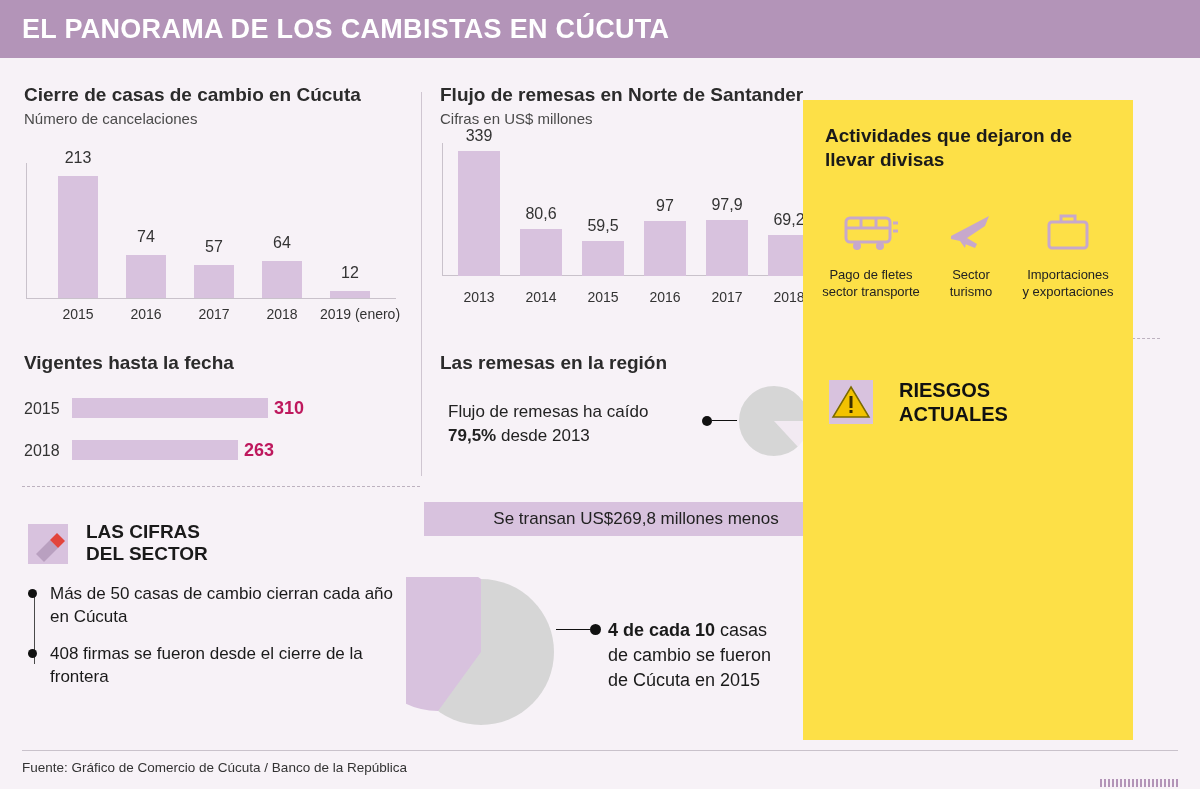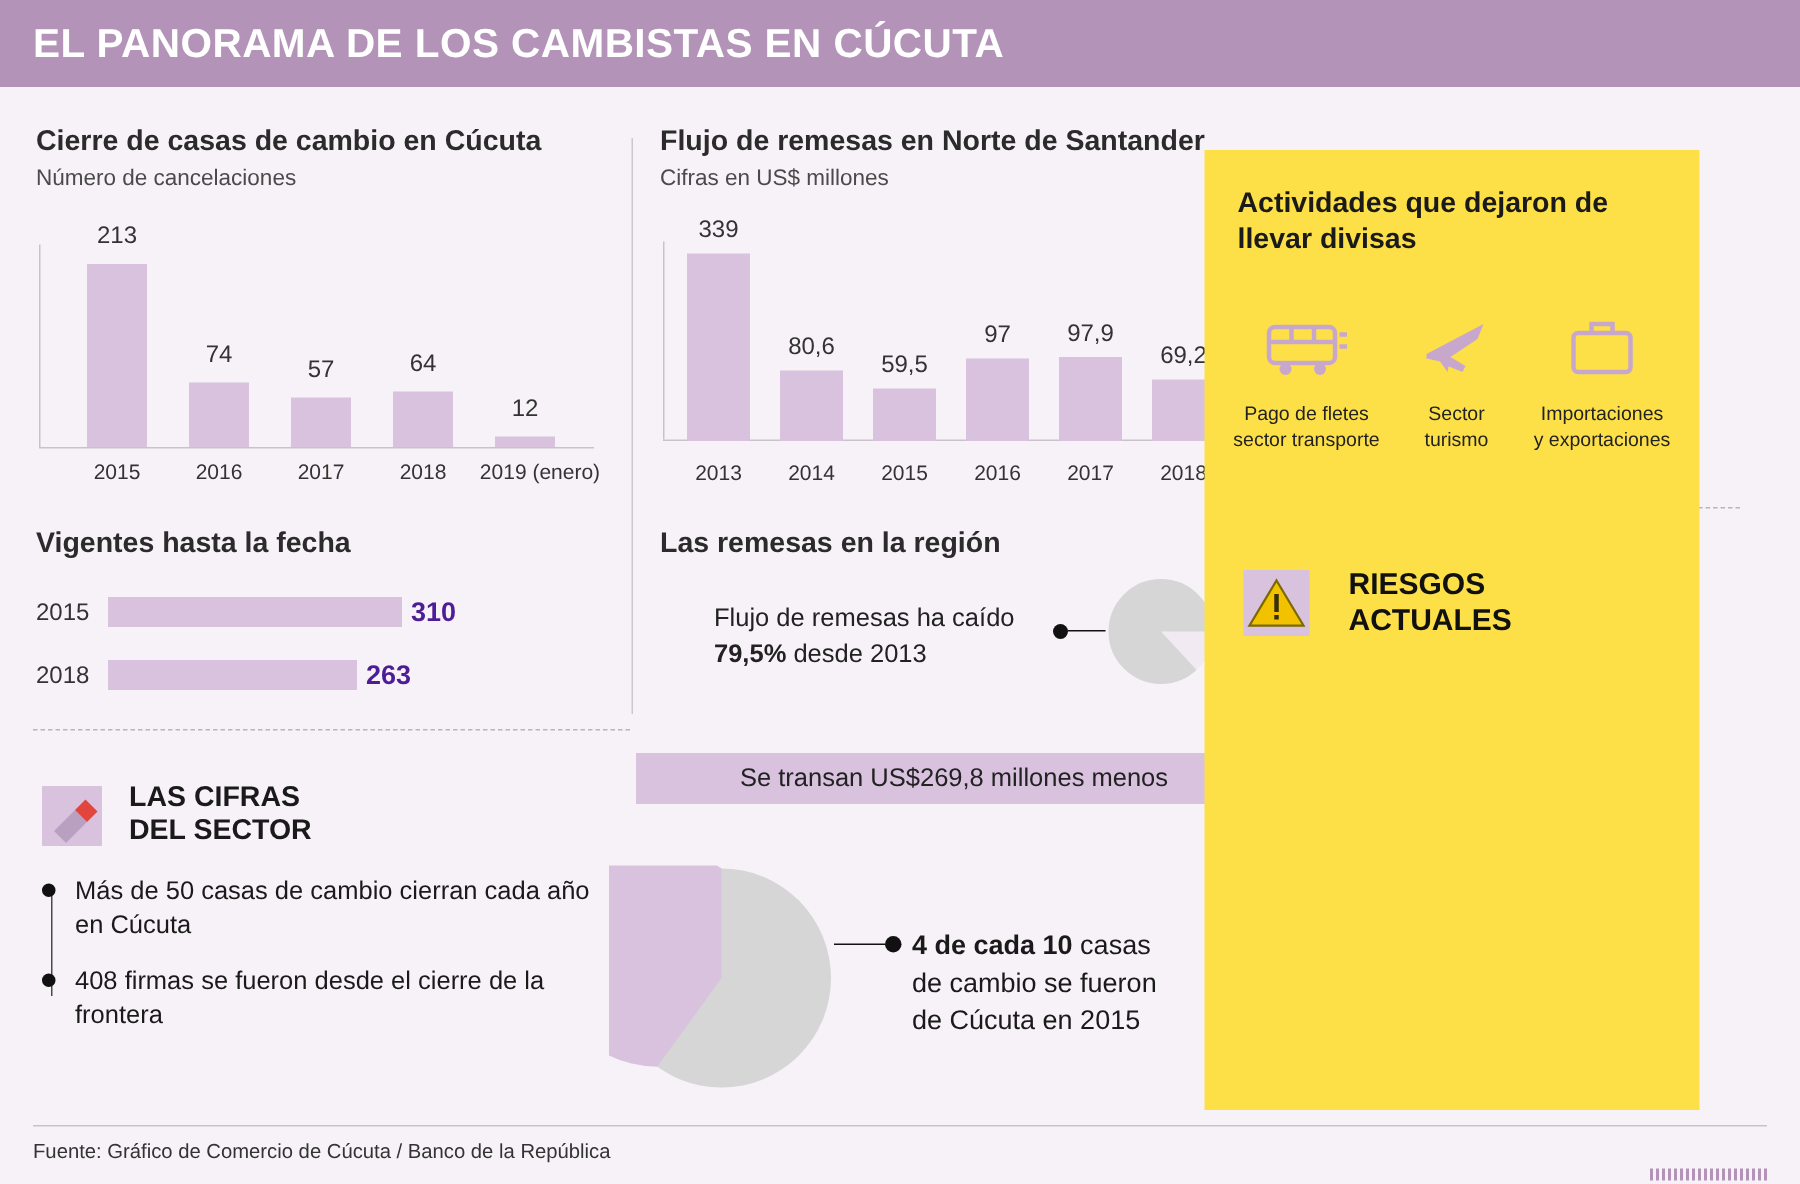--- a/index.html
+++ b/index.html
@@ -52,31 +52,31 @@
   }
   .barcat {
     position: absolute; bottom: 2px; font-size: 14px; color: #333; text-align: center;
   }
 
   
   .panel-vigentes { position: absolute; left: 24px; top: 352px; width: 390px; }
   .hbar-row { position: relative; height: 30px; margin-top: 12px; }
   .hbar-label { position: absolute; left: 0; top: 4px; font-size: 16px; color: #333; }
   .hbar { position: absolute; left: 48px; top: 2px; height: 20px; background: #d8c2de; }
-  .hbar-val { position: absolute; top: 2px; font-size: 18px; font-weight: bold; color: #4c1d95; }
+  .hbar-val { position: absolute; top: 2px; font-size: 18px; font-weight: bold; color: #be185d; }
 
   
   .panel-flujo { position: absolute; left: 440px; top: 84px; width: 400px; }
-  .bars2 { position: relative; height: 180px; margin-top: 18px; }
+  .bars2 { position: relative; height: 180px; }
 
   
   .panel-remesas { position: absolute; left: 440px; top: 352px; width: 400px; }
   .remesas-text {
     position: absolute; left: 8px; top: 48px; width: 250px;
-    font-size: 17px; line-height: 24px; color: #222; margin-left: 28px;
+    font-size: 17px; line-height: 24px; color: #222;
   }
   .remesas-text b { font-weight: bold; }
 
   
   .vdiv { position: absolute; width: 1px; background: #cfc6d1; }
   .dashdiv { position: absolute; border-top: 1px dashed #bdb2bf; }
 
   
   .banner {
     position: absolute; left: 424px; top: 502px; width: 424px; height: 34px;

